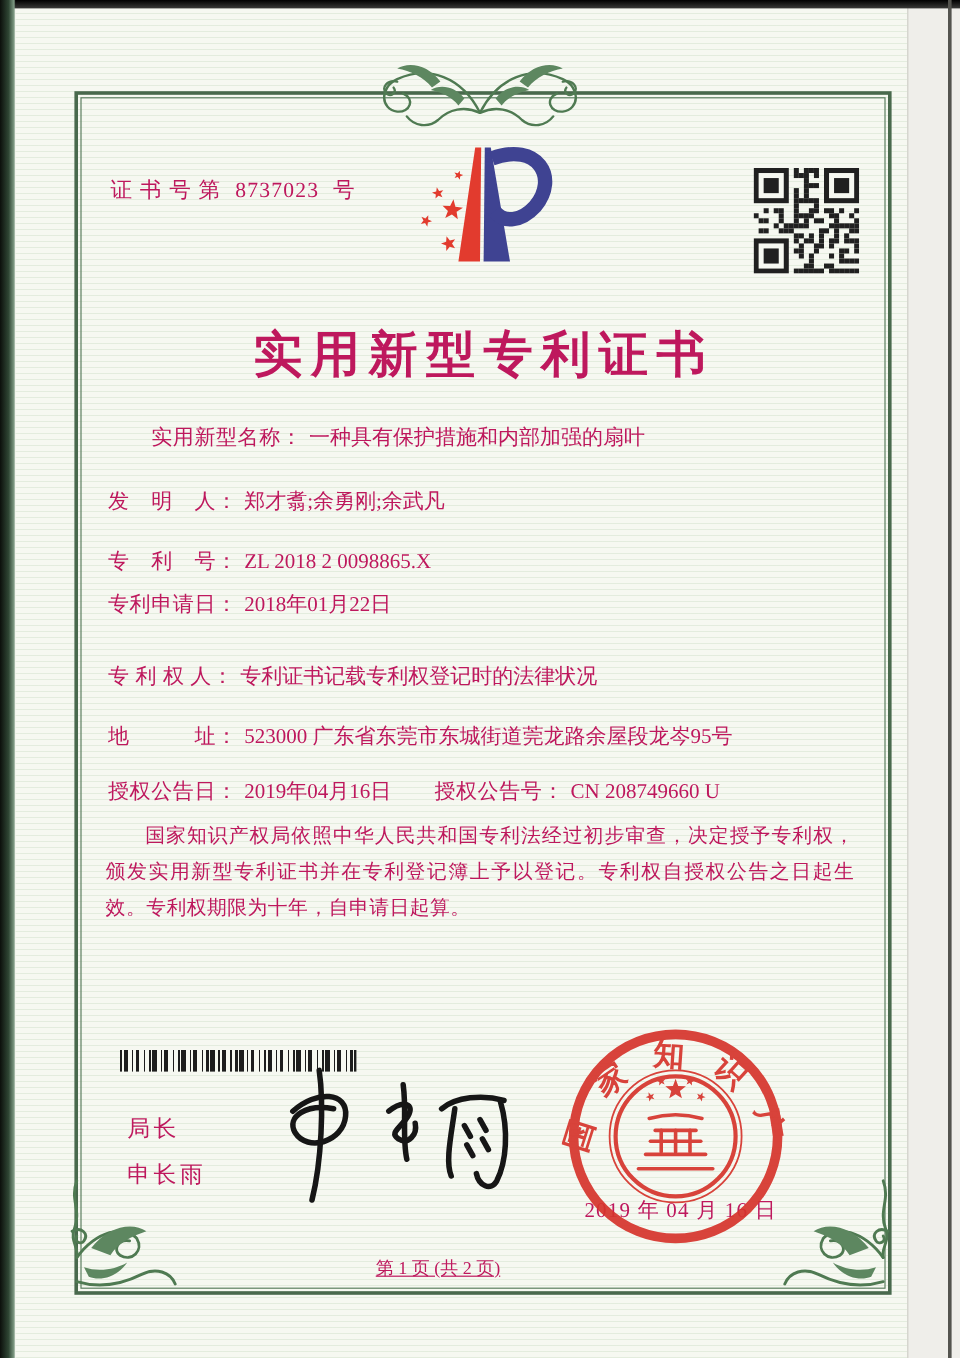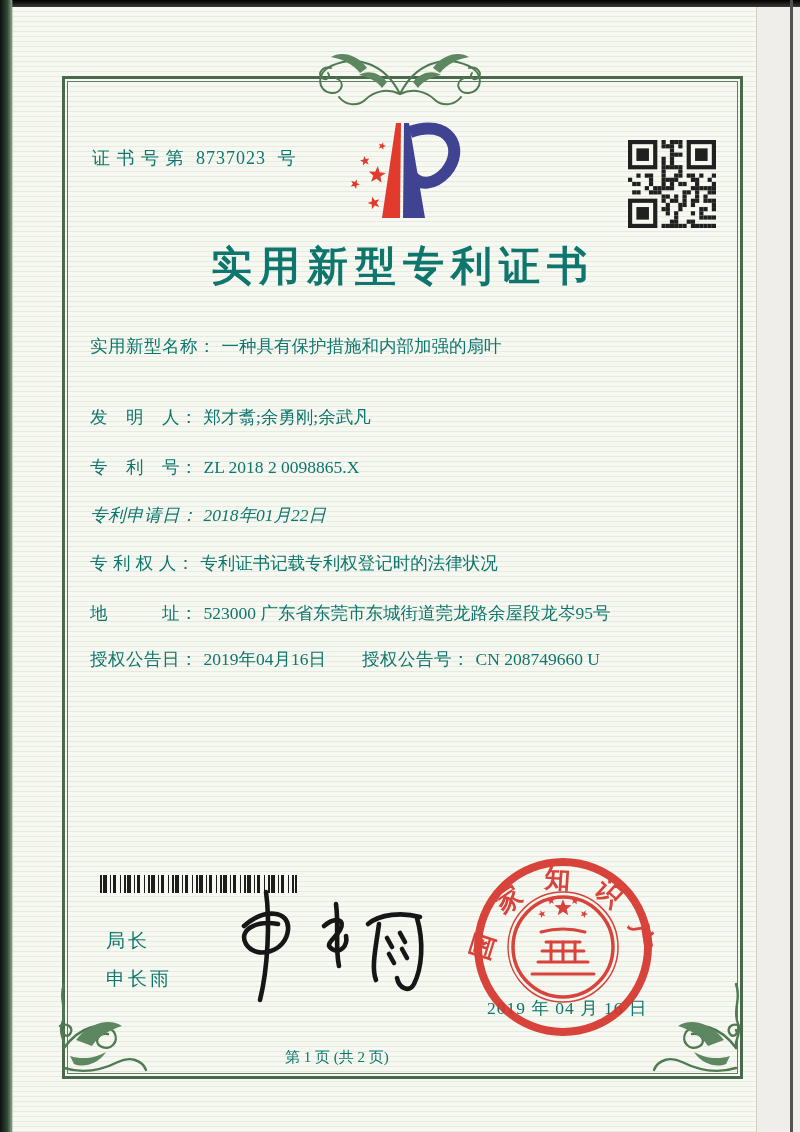--- a/index.html
+++ b/index.html
@@ -1,54 +1,54 @@
 <!DOCTYPE html>
 <html><head>
 <meta charset="utf-8">
 <style>
   html,body{margin:0;padding:0;background:#e9e9e6;}
   .page{position:relative;width:800px;height:1132px;overflow:hidden;
-        background:#f6f8f1;font-family:"Liberation Serif","DejaVu Serif",serif;color:#0f766e;}
+        background:#f6f8f1;font-family:"Liberation Serif","DejaVu Serif",serif;color:#be185d;}
   
   .edge-top{position:absolute;left:0;top:0;width:800px;height:7px;background:linear-gradient(#000,#3a3a38);z-index:6;}
   .edge-left{position:absolute;left:0;top:0;width:13px;height:1132px;background:linear-gradient(90deg,#0b0f0b,#2f4634 55%,#7f9a84 90%,rgba(0,0,0,0));z-index:6;}
   .edge-right{position:absolute;left:756px;top:0;width:44px;height:1132px;background:#efeeea;border-left:1px solid #cfcfc8;z-index:5;}
   .edge-right-line{position:absolute;left:790px;top:0;width:3px;height:1132px;background:#54544f;z-index:6;}
   
   .texture{position:absolute;left:13px;top:7px;width:743px;height:1125px;
     background:repeating-linear-gradient(0deg, rgba(130,175,120,0.16) 0 1px, rgba(0,0,0,0) 1px 5px);
     z-index:0;}
   
   .frame{position:absolute;left:62px;top:76px;width:675px;height:997px;border:3px solid #49694d;z-index:1;}
   .frame::before{content:"";position:absolute;inset:2px;border:1px solid #5d7f61;}
   .orn{position:absolute;z-index:2;}
   
   .cert-no{position:absolute;left:92px;top:146px;font-size:18px;letter-spacing:1px;z-index:3;}
   .cert-no .num{margin:0 6px;font-family:"Liberation Serif","DejaVu Serif",serif;}
   .logo{position:absolute;left:330px;top:118px;z-index:3;}
   .qr{position:absolute;left:628px;top:140px;width:88px;height:88px;z-index:3;}
-  .title{position:absolute;left:62px;top:239px;width:675px;text-align:center;font-size:41px;
+  .title{position:absolute;left:62px;top:268px;width:675px;text-align:center;font-size:41px;
          font-weight:700;letter-spacing:7px;text-indent:7px;z-index:3;}
   .fields{position:absolute;left:90px;top:0;width:630px;z-index:3;font-size:17.5px;}
   .row{position:absolute;left:0;white-space:nowrap;}
   .row .lab{letter-spacing:0.5px;}
   .row .val{margin-left:6px;}
   .row2{display:flex;}
   .row2 .pair2{margin-left:36px;}
   .paras{position:absolute;left:88px;top:682px;width:624px;font-size:16.5px;line-height:1.83;
          text-align:justify;z-index:3;letter-spacing:0.4px;}
   .paras p{margin:0;text-indent:2em;}
   .barcode{position:absolute;left:100px;top:875px;width:197px;height:18px;z-index:3;
     background:repeating-linear-gradient(90deg,#1d1d1d 0 2px,#f6f8f1 2px 3px,#1d1d1d 3px 7px,#f6f8f1 7px 10px,#1d1d1d 10px 11px,#f6f8f1 11px 13px,#1d1d1d 13px 16px,#f6f8f1 16px 20px,#1d1d1d 20px 21px,#f6f8f1 21px 24px);}
   .signer-title{position:absolute;left:106px;top:928px;font-size:19px;letter-spacing:3px;z-index:3;}
   .signer-name{position:absolute;left:106px;top:966px;font-size:19px;letter-spacing:3px;z-index:3;}
   .signature{position:absolute;left:198px;top:886px;z-index:3;}
   .seal-date{position:absolute;left:487px;top:996px;font-size:17.5px;letter-spacing:1px;z-index:3;}
   .seal{position:absolute;left:468px;top:852px;z-index:4;opacity:0.92;}
-  .page-info{position:absolute;left:285px;top:1048px;width:160px;text-align:left;font-size:15px;z-index:3;}
+  .page-info{position:absolute;left:285px;top:1048px;width:160px;text-align:center;font-size:15px;z-index:3;text-decoration:underline;}
   .back-note{position:absolute;left:278px;top:1096px;width:180px;text-align:center;font-size:16.5px;z-index:3;letter-spacing:1px;}
 </style>
 </head>
 <body>
 
 <div class="page">
 
   <div class="texture"></div>
 
   <div class="edge-top"></div>
@@ -237,49 +237,50 @@
       <rect x="60" y="4" width="20" height="20" fill="#f6f8f1"></rect>
       <rect x="64" y="8" width="12" height="12" fill="#202020"></rect>
       <rect x="0" y="56" width="28" height="28" fill="#202020"></rect>
       <rect x="4" y="60" width="20" height="20" fill="#f6f8f1"></rect>
       <rect x="8" y="64" width="12" height="12" fill="#202020"></rect>
     </svg>
 
   <div class="title">实用新型专利证书</div>
 
   <div class="fields">
-    <div class="row" style="top:334px;">
+    <div class="row" style="top:352px;margin-left:36px;">
       <span class="lab">实用新型名称</span>：<span class="val">一种具有保护措施和内部加强的扇叶</span>
     </div>
     <div class="row" style="top:405px;">
       <span class="lab">发　明　人</span>：<span class="val">郑才翥;余勇刚;余武凡</span>
     </div>
     <div class="row" style="top:455px;">
       <span class="lab">专　利　号</span>：<span class="val">ZL 2018 2 0098865.X</span>
     </div>
-    <div class="row" style="top:503px;font-style:italic;">
+    <div class="row" style="top:491px;">
       <span class="lab">专利申请日</span>：<span class="val">2018年01月22日</span>
     </div>
     <div class="row" style="top:551px;">
       <span class="lab">专 利 权 人</span>：<span class="val">专利证书记载专利权登记时的法律状况</span>
     </div>
     <div class="row" style="top:601px;">
       <span class="lab">地　　　址</span>：<span class="val">523000 广东省东莞市东城街道莞龙路余屋段龙岑95号</span>
     </div>
     <div class="row row2" style="top:647px;">
       <span>
         <span class="lab">授权公告日</span>：<span class="val">2019年04月16日</span>
       </span>
       <span class="pair2">
         <span class="lab">授权公告号</span>：<span class="val">CN 208749660 U</span>
       </span>
     </div>
   </div>
 
   <div class="paras">
+    <p>国家知识产权局依照中华人民共和国专利法经过初步审查，决定授予专利权，颁发实用新型专利证书并在专利登记簿上予以登记。专利权自授权公告之日起生效。专利权期限为十年，自申请日起算。</p>
   </div>
 
   <div class="barcode"></div>
 
   <div class="signer-title">局长</div>
   <div class="signer-name">申长雨</div>
 
   <svg class="signature" width="248" height="122" viewBox="0 0 248 122">
     <g fill="none" stroke="#161616" stroke-width="4.6" stroke-linecap="round" stroke-linejoin="round">
       <path d="M46,40 C66,22 92,24 90,44 C88,66 58,74 48,58 C40,44 58,34 80,38"></path>

